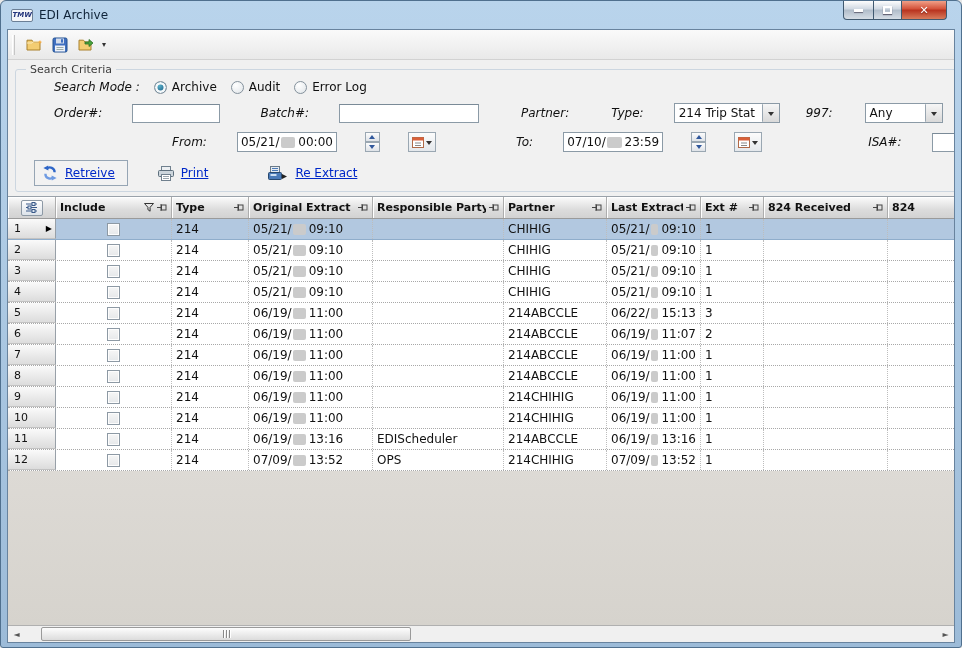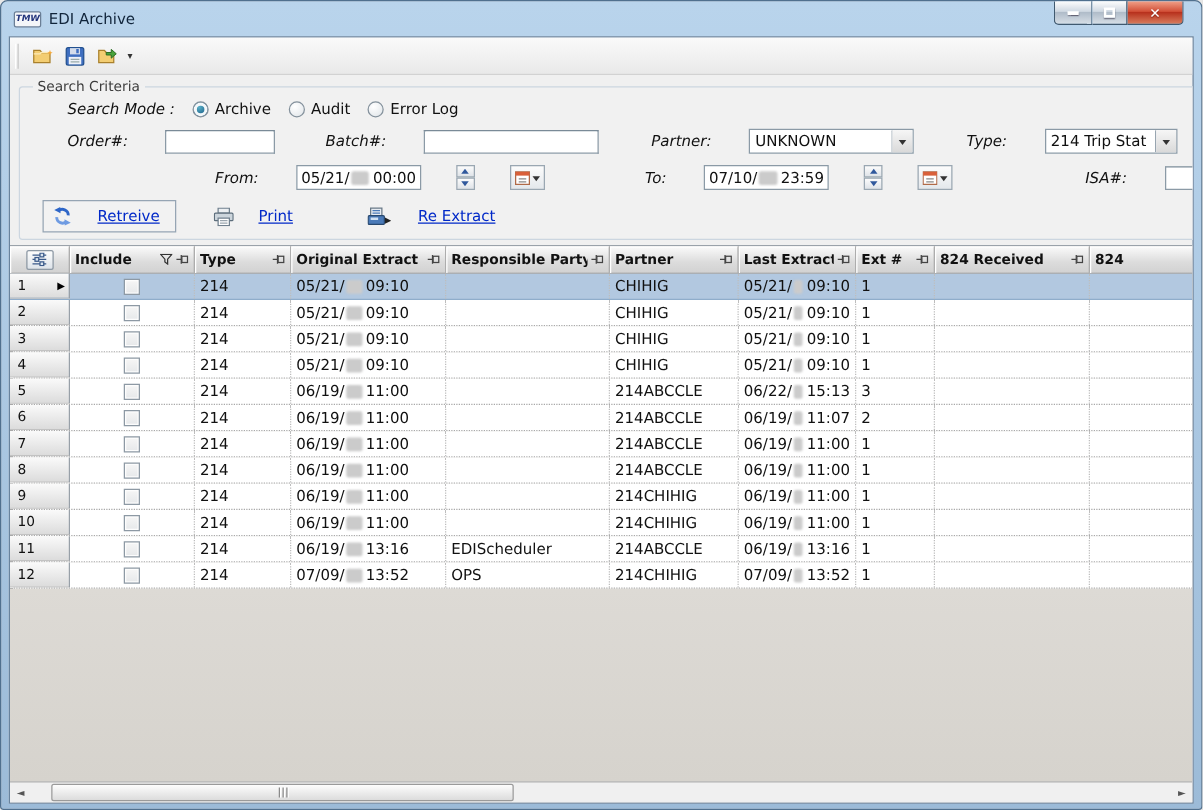--- a/index.html
+++ b/index.html
@@ -51,21 +51,21 @@
            display:flex; align-items:center; justify-content:center; border-radius:1px; margin-right:0px; }
   .ddbtn .ar { width:0; height:0; border:3.5px solid transparent; border-top:4.5px solid #333; margin-top:4px; }
   .datefield { height:20px; border:1px solid #8b9aa6; background:#fff; display:flex; align-items:center; padding:0 3px; white-space:nowrap; }
   .spin { width:15px; height:20px; display:flex; flex-direction:column; margin-left:2px; }
   .spin .sb { flex:1; border:1px solid #9aa7b2; background:linear-gradient(#fcfcfc,#dfe3e8); display:flex; align-items:center; justify-content:center; }
   .spin .up::after { content:""; border:3px solid transparent; border-bottom:4px solid #30589c; margin-top:-3px; }
   .spin .dn::after { content:""; border:3px solid transparent; border-top:4px solid #30589c; margin-bottom:-3px; }
   .calbtn { height:20px; border:1px solid #9aa7b2; background:linear-gradient(#fcfcfc,#e4e8ec); display:flex; align-items:center; gap:2px; padding:0 3px; margin-left:2px; }
   .calbtn .ar { width:0; height:0; border:3.5px solid transparent; border-top:4.5px solid #333; margin-top:4px; }
   .redact { display:inline-block; width:15px; height:11px; background:#cbcbcb; border-radius:2px; filter:blur(0.7px); vertical-align:-1px; margin:0 3px 0 1px; }
-  .linkbtn { display:flex; align-items:center; gap:20px; color:#0028c8; text-decoration:underline; cursor:default; }
+  .linkbtn { display:flex; align-items:center; gap:7px; color:#0028c8; text-decoration:underline; cursor:default; }
   .linkbtn.boxed { border:1px solid #96a5b4; background:#f2f2f2; padding:4px 12px 4px 7px; }
 
   
   .grid { flex:1; display:flex; flex-direction:column; border-top:1px solid #9aa2aa; background:#d9d6d0; overflow:hidden; }
   .ghead { display:flex; height:22px; background:#c9c9c9; border-bottom:1px solid #9a9a9a; flex-shrink:0; }
   .gh { background:linear-gradient(#fbfbfb,#dcdcdc 60%,#d2d2d2); border-right:1px solid #adadad; box-shadow:inset 1px 1px 0 #fff;
         display:flex; align-items:center; padding:0 4px; font-weight:bold; font-size:11px; gap:3px; }
   .gh .hlabel { flex:1; white-space:nowrap; overflow:hidden; }
   .cornerbtn { width:22px; height:16px; margin:0 auto; border:1px solid #8d99a5; border-radius:2px;
                background:linear-gradient(#fdfdfd,#dde3ea); display:flex; align-items:center; justify-content:center; }
@@ -74,21 +74,21 @@
   .grow.sel { background:#b2c8e0; border-bottom:1px solid #8fadcb; }
   .gc { display:flex; align-items:center; padding:0 4px; border-right:1px dotted #bdbdbd; white-space:nowrap; overflow:hidden; }
   .rowhdr { display:flex; align-items:center; background:linear-gradient(#fafafa,#dcdcdc); border-right:1px solid #98a0a8;
             border-bottom:1px solid #c2c2c2; padding:0 3px 0 6px; font-size:11px; }
   .rowhdr .num { flex:1; }
   .rowhdr .cur { font-size:8px; color:#000; }
   .cb { width:13px; height:13px; border:1px solid #8d99a4; background:linear-gradient(#f6f6f6,#e6e8ea); box-shadow:inset 0 0 0 1px #fdfdfd; margin:0 auto; }
   .gfiller { flex:1; background:linear-gradient(#dddad5,#d6d3cd); }
 
   
-  .w0{width:48px;flex-shrink:0} .w1{width:100px;flex-shrink:0} .w2{width:77px;flex-shrink:0}
+  .w0{width:48px;flex-shrink:0} .w1{width:116px;flex-shrink:0} .w2{width:77px;flex-shrink:0}
   .w3{width:124px;flex-shrink:0} .w4{width:131px;flex-shrink:0} .w5{width:103px;flex-shrink:0}
   .w6{width:94px;flex-shrink:0} .w7{width:63px;flex-shrink:0} .w8{width:124px;flex-shrink:0}
   .w9{flex:1; border-right:none;}
 
   
   .hscroll { height:17px; background:#f0f0f0; border-top:1px solid #b0b0b0; display:flex; align-items:stretch; flex-shrink:0; position:relative; }
   .sarrow { width:17px; display:flex; align-items:center; justify-content:center; color:#555; font-size:8px; }
   .sthumb { position:absolute; left:33px; width:370px; top:1px; bottom:1px; border:1px solid #9a9a9a; border-radius:2px;
             background:linear-gradient(#fdfdfd,#dcdcdc); display:flex; align-items:center; justify-content:center; gap:2px; }
   .grip { width:1px; height:8px; background:#8a8a8a; box-shadow:1px 0 0 #fff; }
@@ -163,26 +163,20 @@
           <span>Error Log</span>
         </span>
       </div>
 
       <div class="srow f1">
         <span class="lbl">Order#:</span>
         <input class="txt" style="width: 88px; margin-left: 4px;" value="">
         <span class="lbl" style="margin-left:14px;">Batch#:</span>
         <input class="txt" style="width: 140px; margin-left: 4px;" value="">
         <span class="lbl" style="margin-left:16px;">Partner:</span>
-        <div class="combo" style="width:132px;margin-left:4px;">
-          <span class="val">UNKNOWN</span>
-          <span class="ddbtn">
-              <span class="ar"></span>
-            </span>
-        </div>
         <span class="lbl" style="margin-left:16px;">Type:</span>
         <div class="combo" style="width:106px;margin-left:4px;">
           <span class="val">214 Trip Stat</span>
           <span class="ddbtn">
               <span class="ar"></span>
             </span>
         </div>
         <span class="lbl" style="margin-left:0;">997:</span>
         <div class="combo" style="width:78px;margin-left:6px;">
           <span class="val">Any</span>

